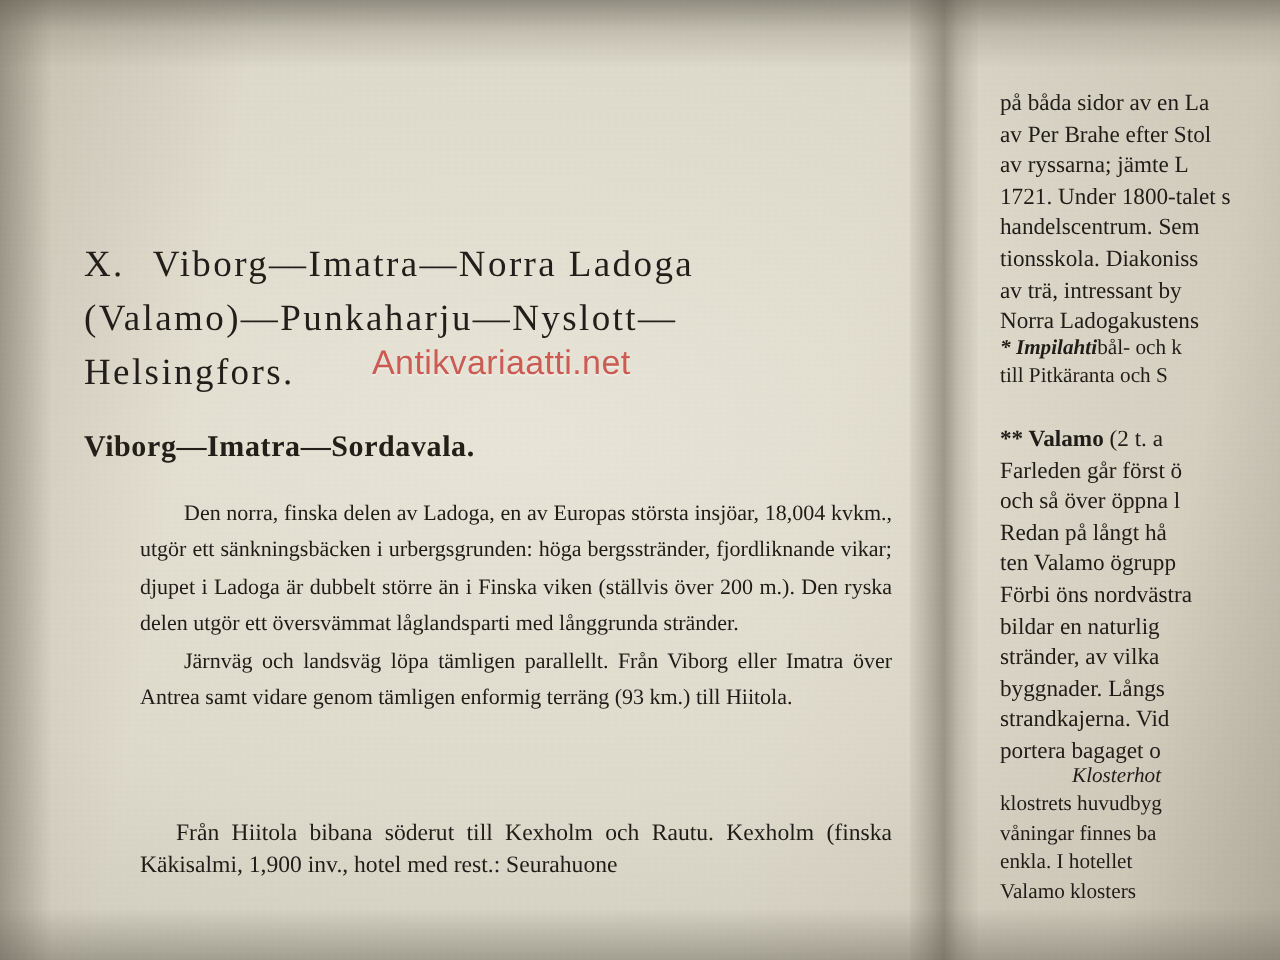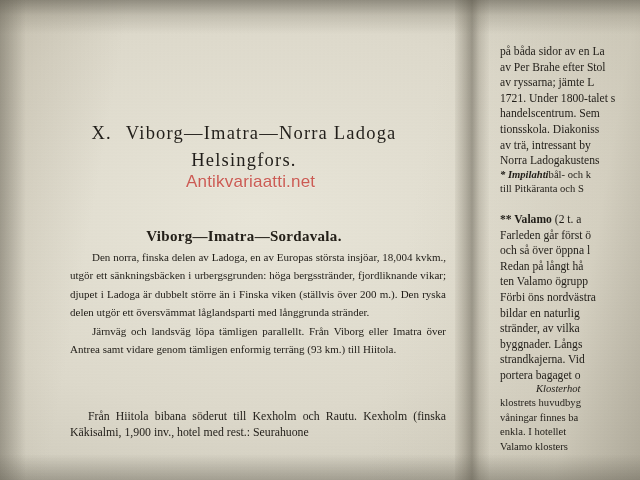--- a/index.html
+++ b/index.html
@@ -83,40 +83,39 @@
     width: 148px;
     height: 480px;
     overflow: hidden;
   }
   
   .chapter-title {
     position: absolute;
     left: 8px;
     top: 120px;
     width: 404px;
-    text-align: center;
+    text-align: left;
     font-size: 18.5px;
     line-height: 27px;
     letter-spacing: 0.4px;
     color: #221f1b;
     font-family: "Liberation Serif", serif;
   }
   .chapter-title .ln {
     display: block;
     white-space: nowrap;
   }
   .chapter-title .num {
     margin-right: 14px;
   }
   .section-title {
     position: absolute;
     left: 8px;
-    top: 228px;
+    top: 216px;
     width: 404px;
-    text-align: center;
     font-size: 15px;
     font-weight: bold;
     letter-spacing: 0.3px;
     color: #242019;
   }
   .body-block {
     position: absolute;
     left: 36px;
     top: 248px;
     width: 376px;
@@ -183,20 +182,21 @@
 <body>
 
 <div class="page">
   <div class="paper-base"></div>
   <div class="paper-warm"></div>
 
   <div class="col-left">
 
     <div class="chapter-title">
       <span class="ln"><span class="num sp">X.</span><span class="sp">Viborg—Imatra—Norra Ladoga</span></span>
+      <span class="ln sp">(Valamo)—Punkaharju—Nyslott—</span>
       <span class="ln sp">Helsingfors.</span>
     </div>
 
     <div class="section-title">Viborg—Imatra—Sordavala.</div>
 
     <div class="body-block">
       <p>Den norra, finska delen av Ladoga, en av Europas största insjöar, 18,004 kvkm., utgör ett sänkningsbäcken i urbergsgrunden: höga bergsstränder, fjordliknande vikar; djupet i Ladoga är dubbelt större än i Finska viken (ställvis över 200 m.). Den ryska delen utgör ett översvämmat låglandsparti med långgrunda stränder.</p>
       <p class="tight">Järnväg och landsväg löpa tämligen parallellt. Från Viborg eller Imatra över Antrea samt vidare genom tämligen enformig terräng (93 km.) till Hiitola.</p>
     </div>
 

